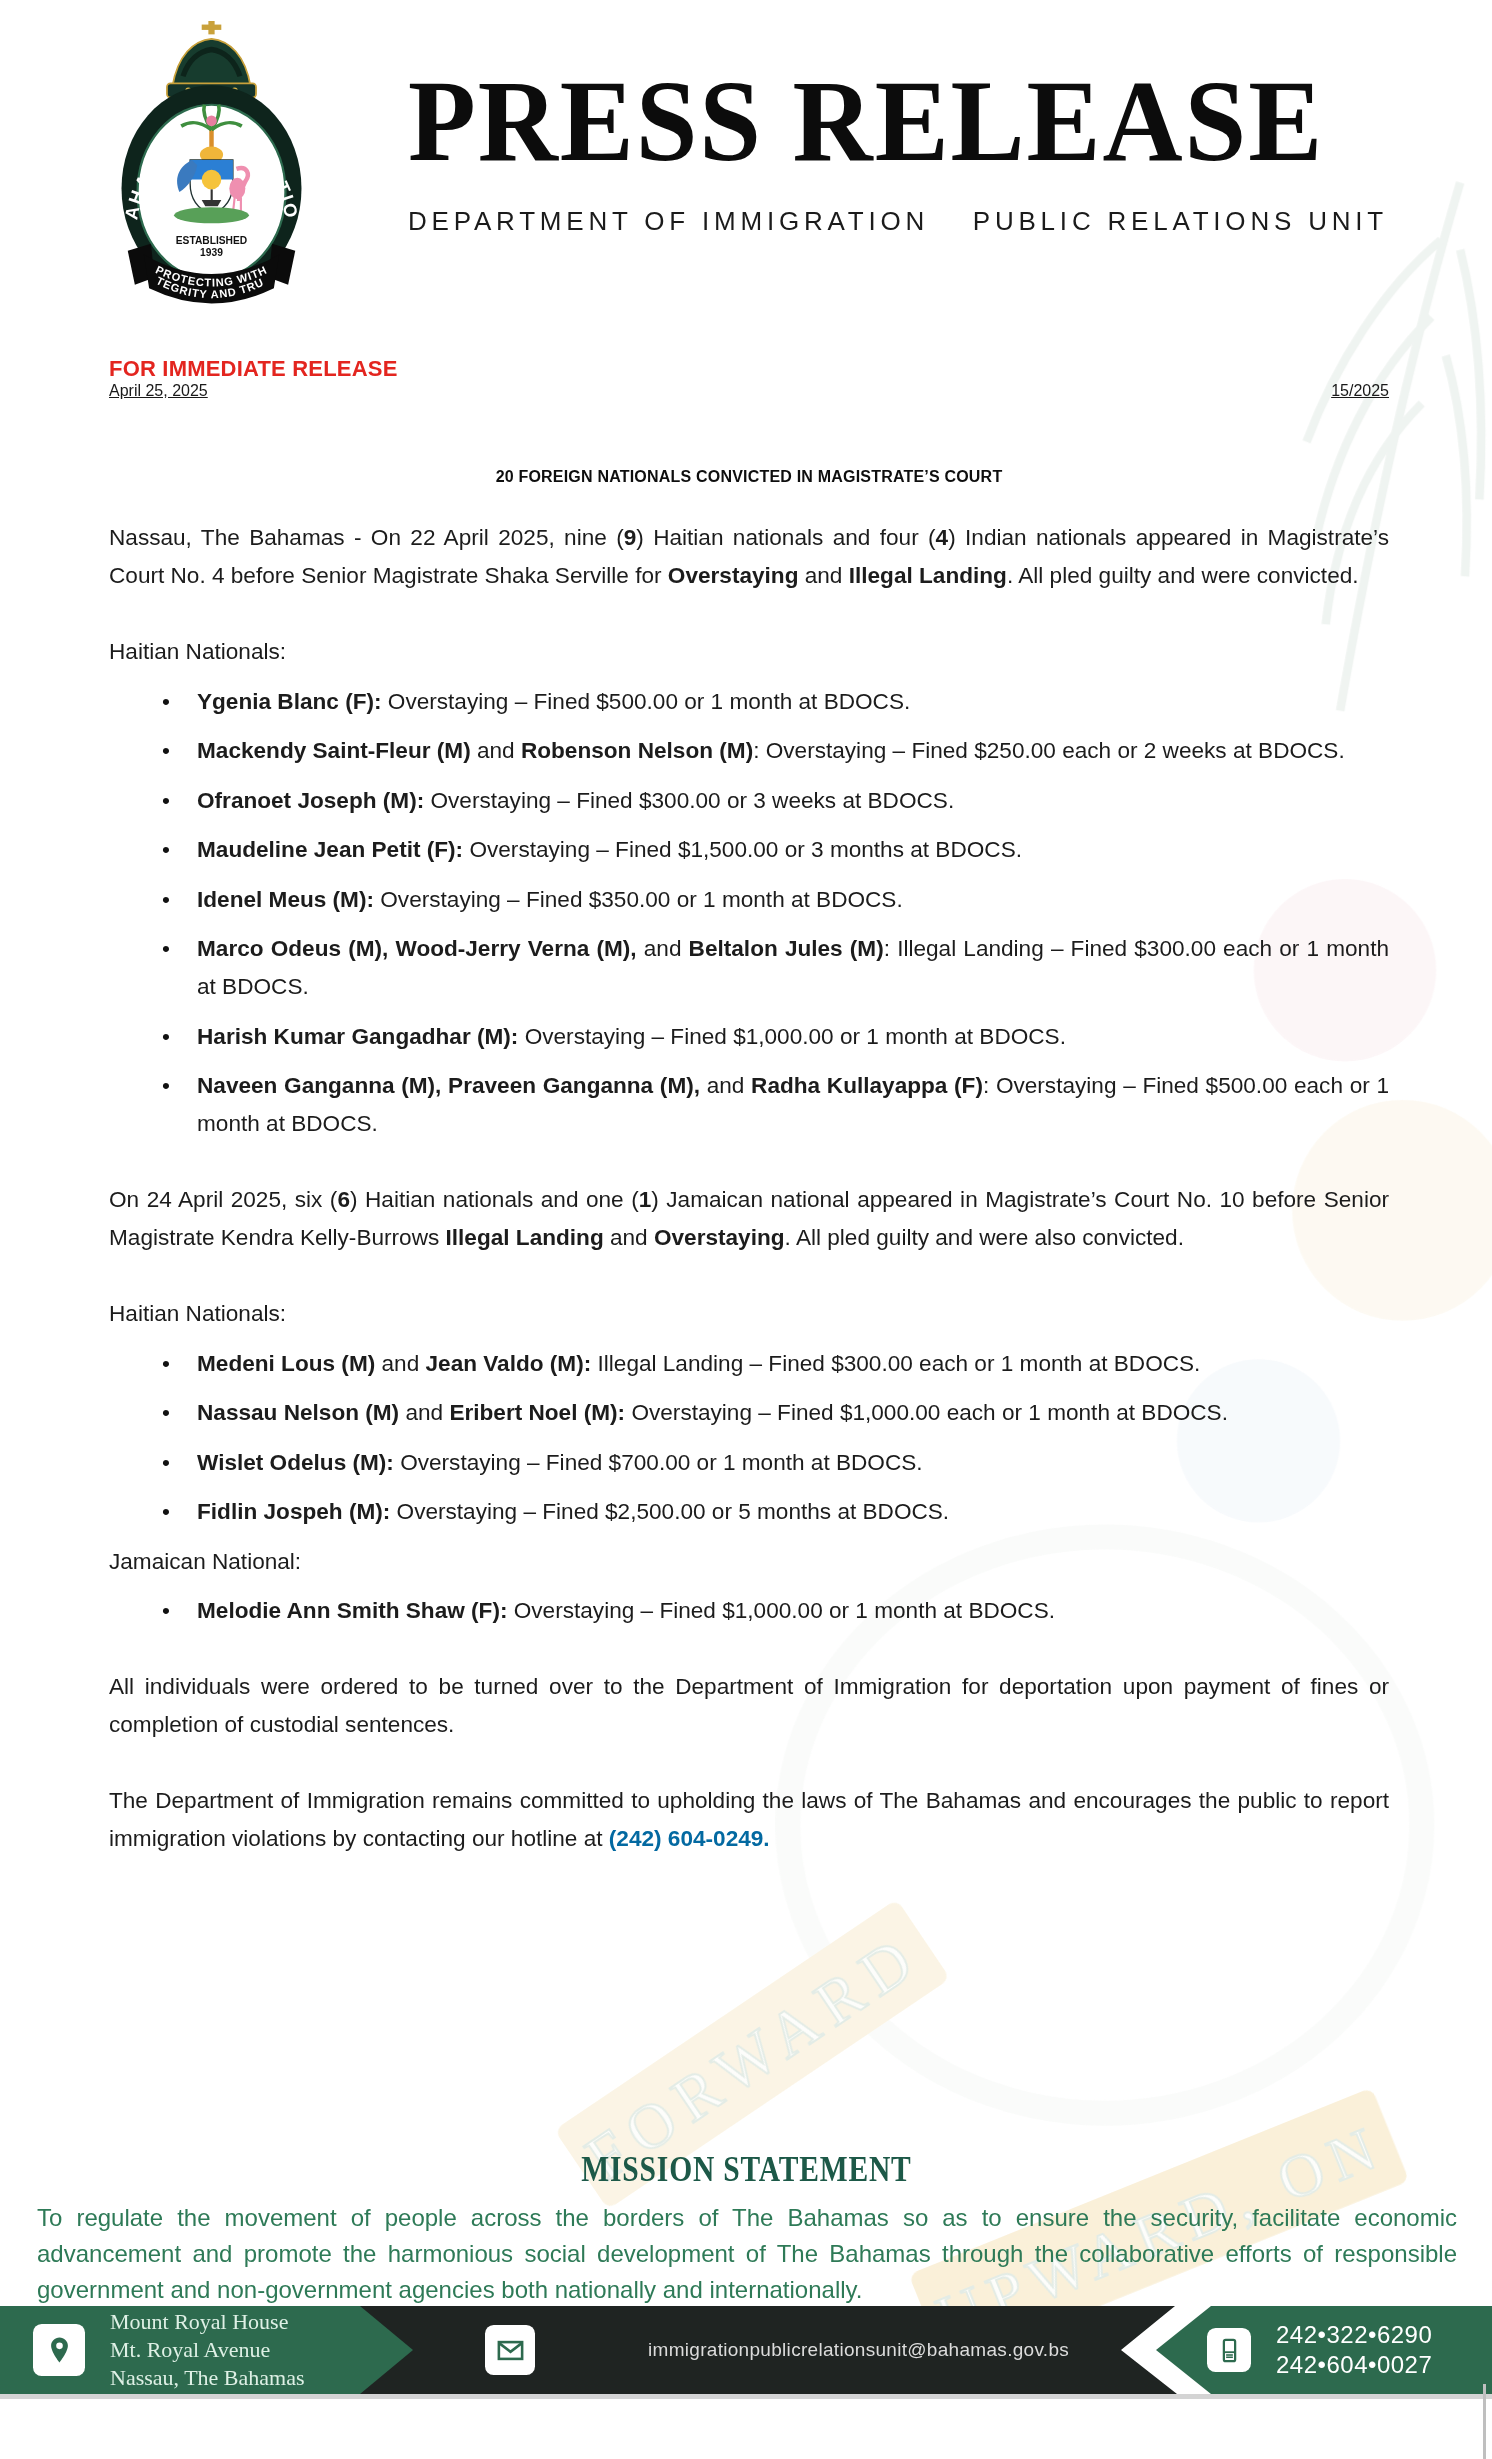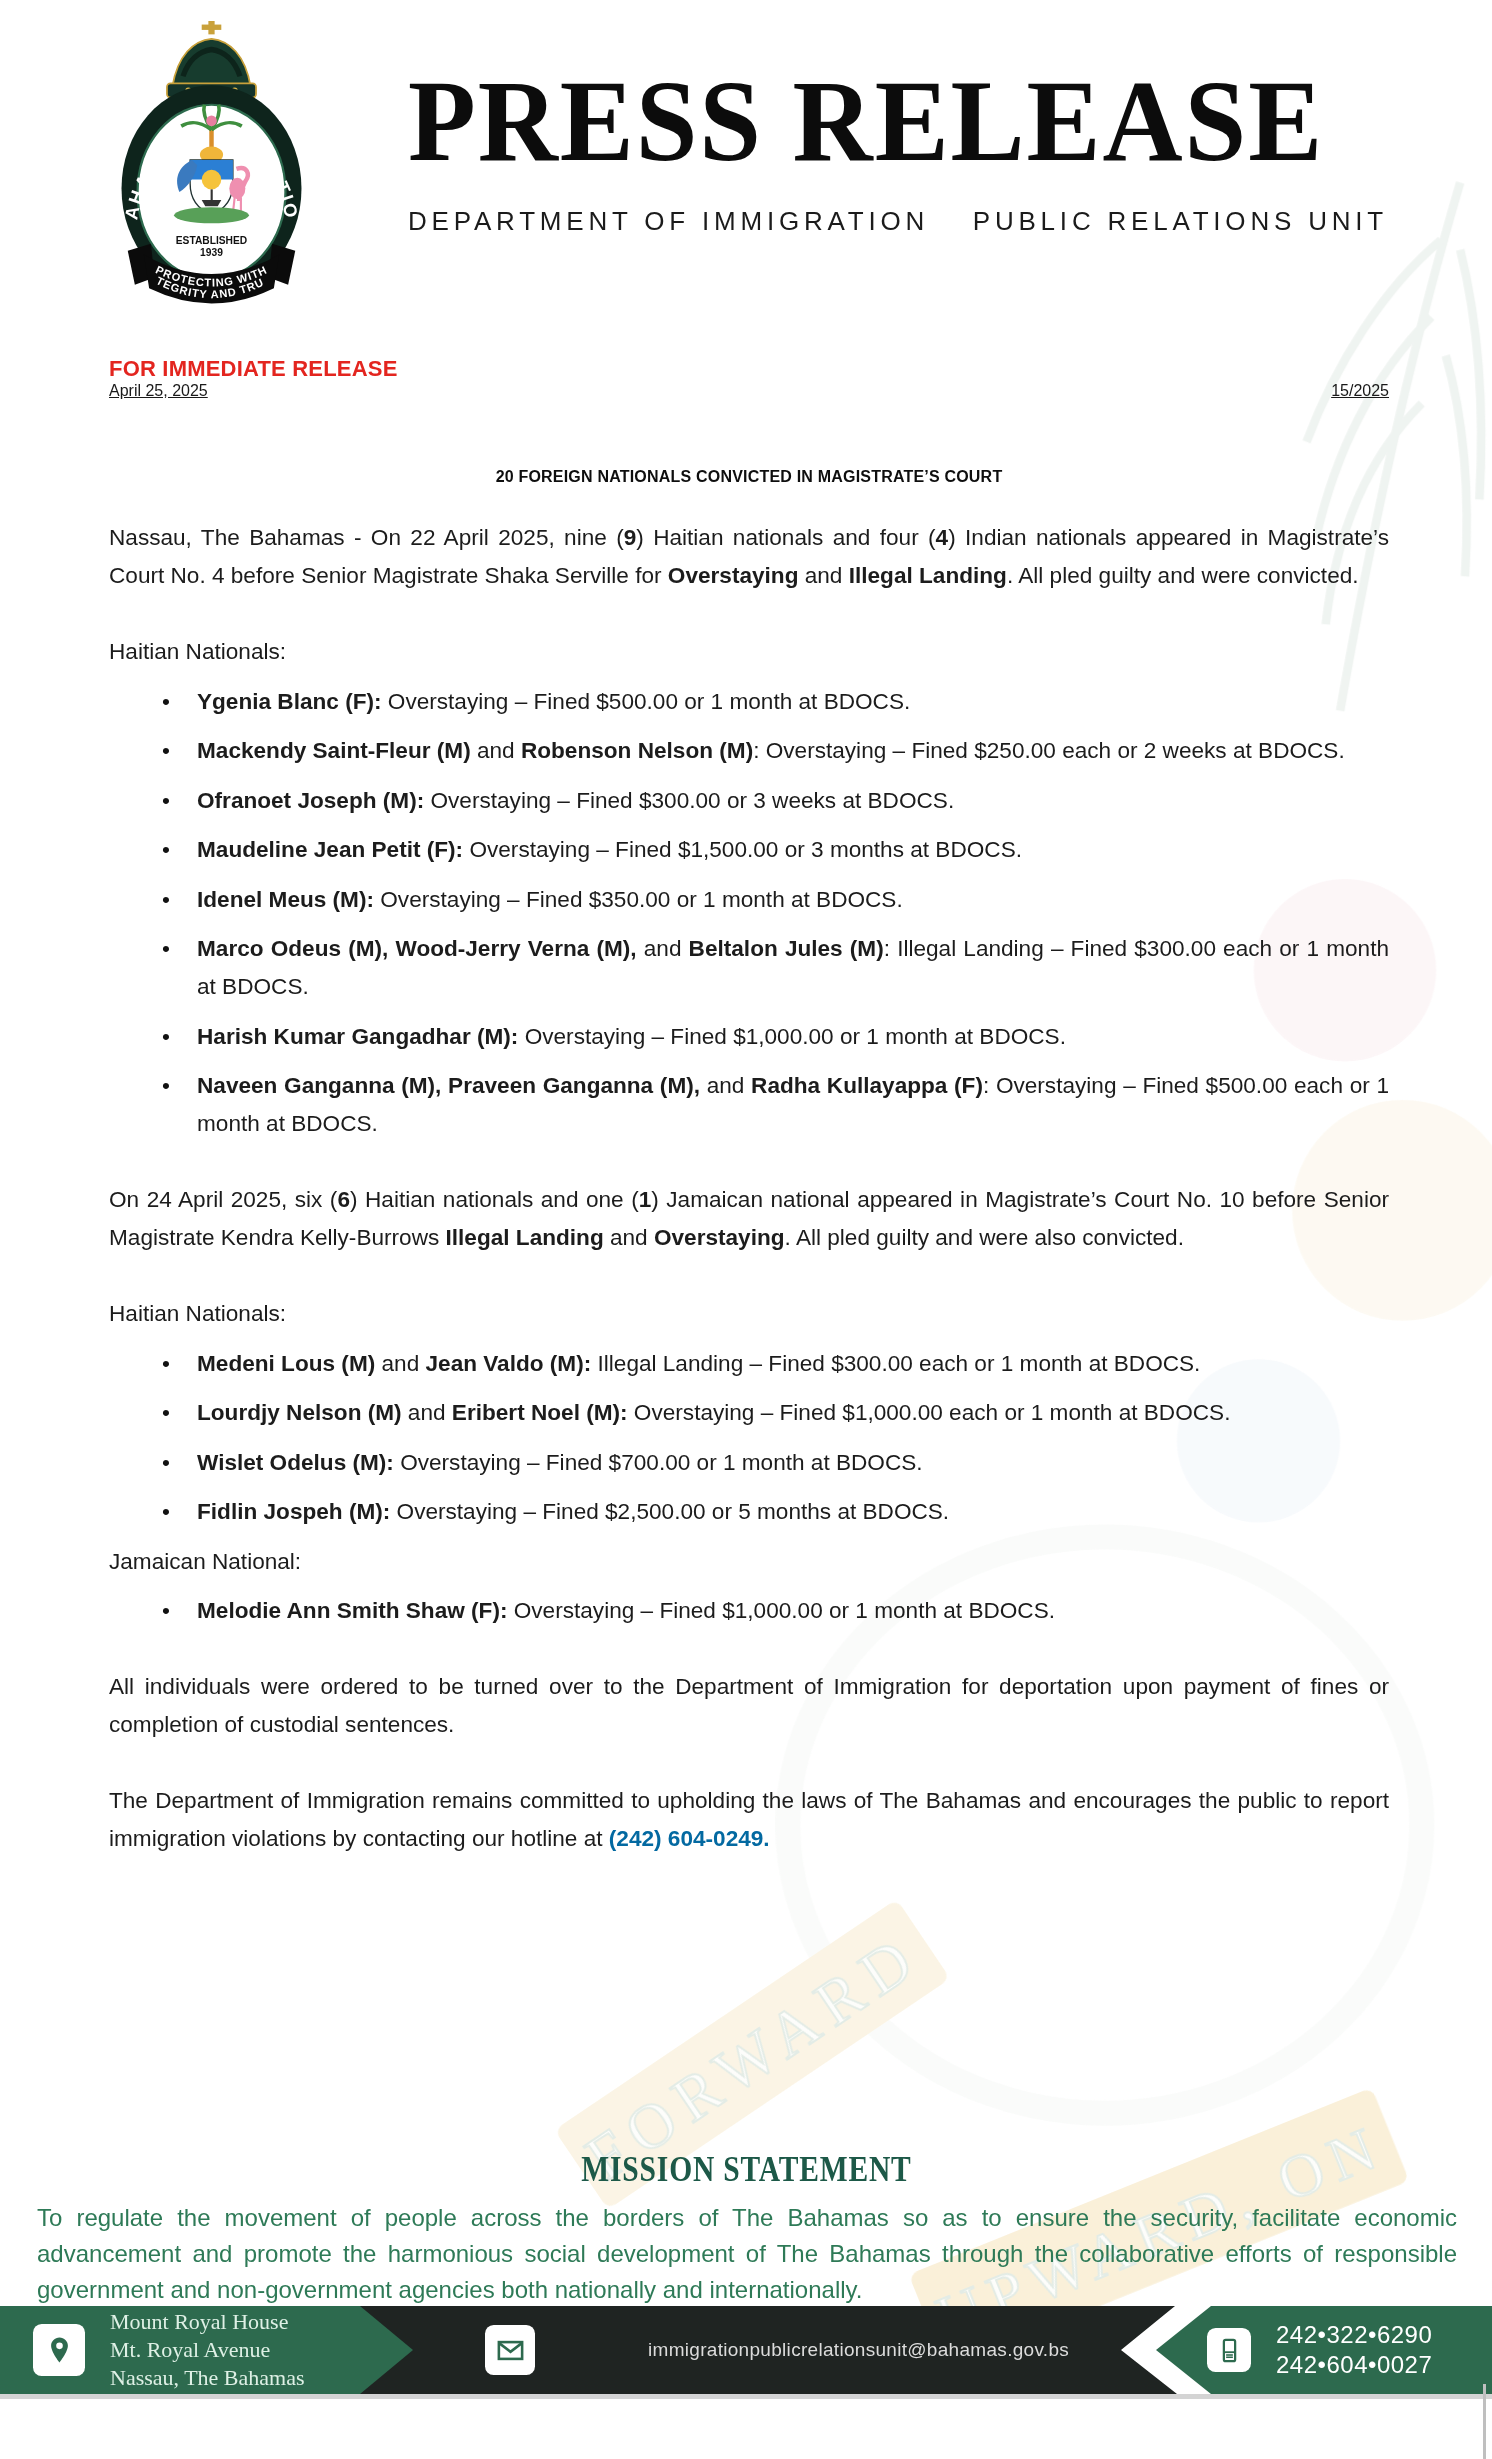--- a/index.html
+++ b/index.html
@@ -221,21 +221,21 @@
         <li><span class="b">Marco Odeus (M), Wood-Jerry Verna (M),</span><span> and </span><span class="b">Beltalon Jules (M)</span><span>: Illegal Landing – Fined $300.00 each or 1 month at BDOCS.</span></li>
       </ul>
       <ul class="blist">
         <li><span class="b">Harish Kumar Gangadhar (M):</span><span> Overstaying – Fined $1,000.00 or 1 month at BDOCS.</span></li>
         <li><span class="b">Naveen Ganganna (M), Praveen Ganganna (M),</span><span> and </span><span class="b">Radha Kullayappa (F)</span><span>: Overstaying – Fined $500.00 each or 1 month at BDOCS.</span></li>
       </ul>
       <p class="para"><span>On 24 April 2025, six (</span><span class="b">6</span><span>) Haitian nationals and one (</span><span class="b">1</span><span>) Jamaican national appeared in Magistrate’s Court No. 10 before Senior Magistrate Kendra Kelly-Burrows </span><span class="b">Illegal Landing</span><span> and </span><span class="b">Overstaying</span><span>. All pled guilty and were also convicted.</span></p>
       <div class="label">Haitian Nationals:</div>
       <ul class="blist">
         <li><span class="b">Medeni Lous (M)</span><span> and </span><span class="b">Jean Valdo (M):</span><span> Illegal Landing – Fined $300.00 each or 1 month at BDOCS.</span></li>
-        <li><span class="b">Lourdjy Nelson (M)</span><span> and </span><span class="b">Eribert Noel (M):</span><span> Overstaying – Fined $1,000.00 each or 1 month at BDOCS.</span></li>
+        <li><span class="b">Nassau Nelson (M)</span><span> and </span><span class="b">Eribert Noel (M):</span><span> Overstaying – Fined $1,000.00 each or 1 month at BDOCS.</span></li>
         <li><span class="b">Wislet Odelus (M):</span><span> Overstaying – Fined $700.00 or 1 month at BDOCS.</span></li>
         <li><span class="b">Fidlin Jospeh (M):</span><span> Overstaying – Fined $2,500.00 or 5 months at BDOCS.</span></li>
       </ul>
       <div class="label">Jamaican National:</div>
       <ul class="blist">
         <li><span class="b">Melodie Ann Smith Shaw (F):</span><span> Overstaying – Fined $1,000.00 or 1 month at BDOCS.</span></li>
       </ul>
       <p class="para"><span>All individuals were ordered to be turned over to the Department of Immigration for deportation upon payment of fines or completion of custodial sentences.</span></p>
       <p class="para"><span>The Department of Immigration remains committed to upholding the laws of The Bahamas and encourages the public to report immigration violations by contacting our hotline at </span><span class="b red">(242) 604-0249.</span></p>
     </div>

